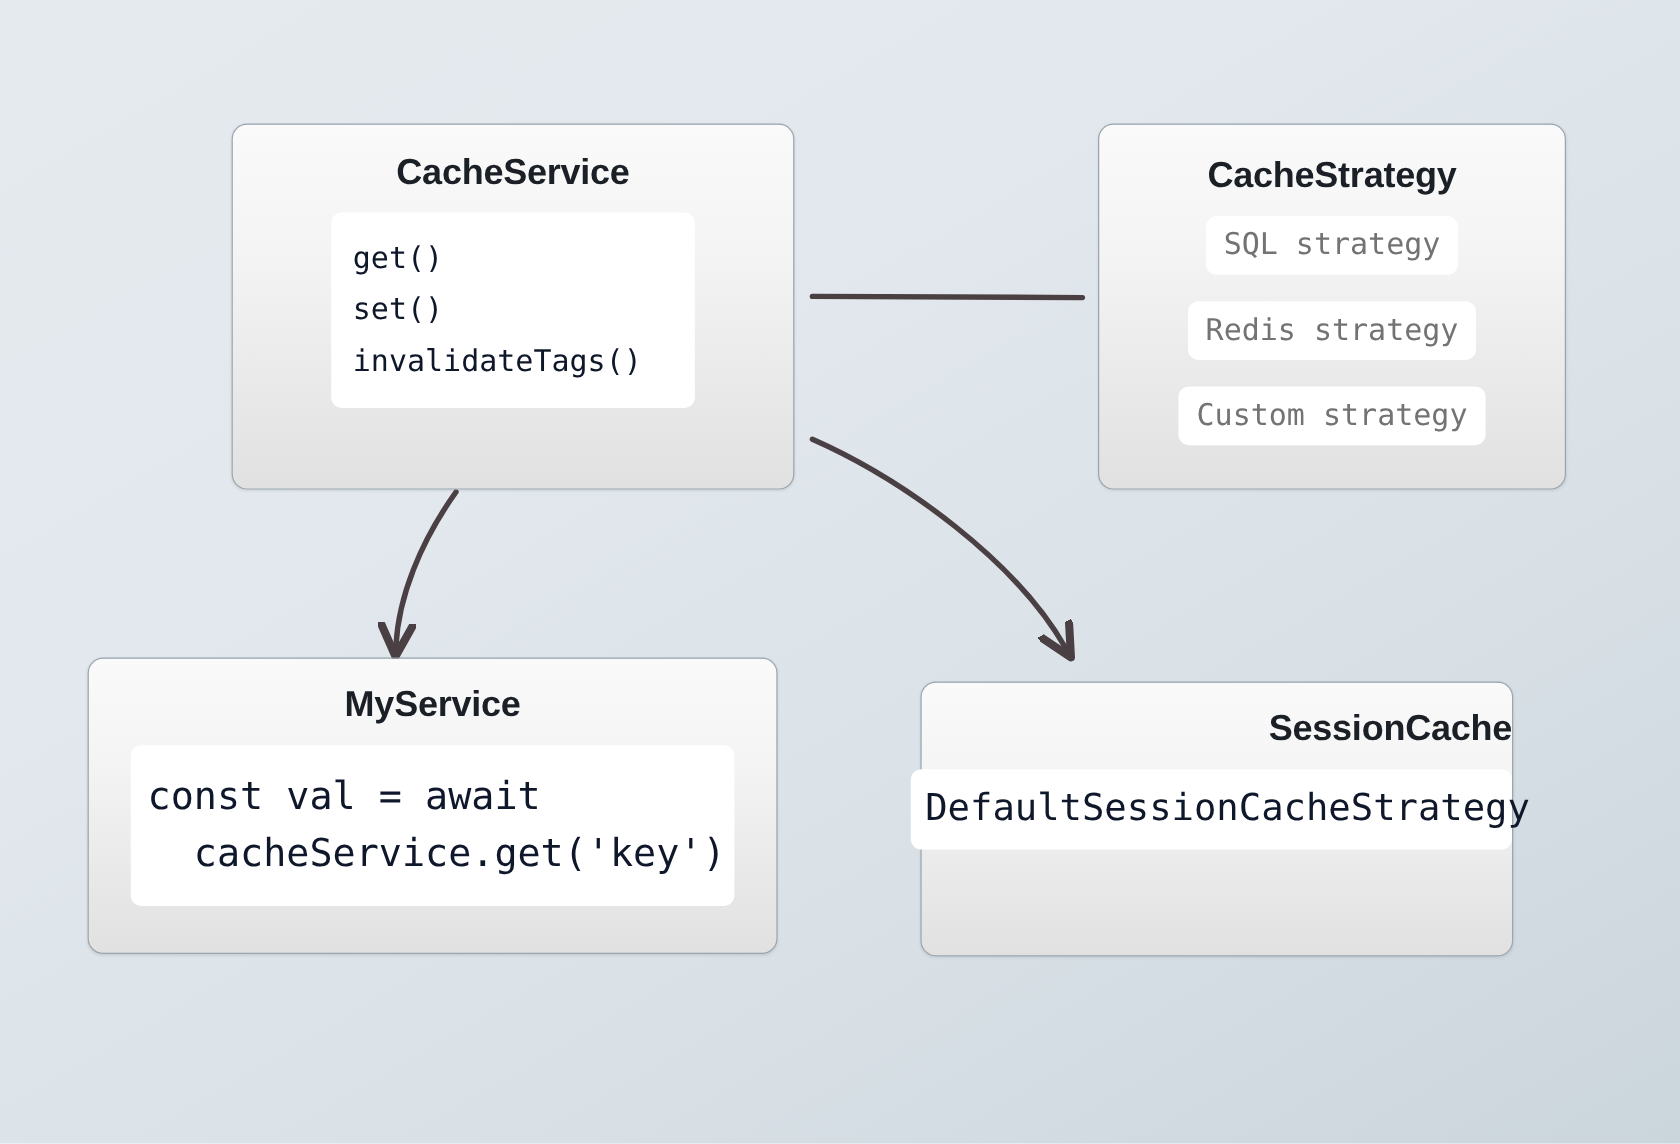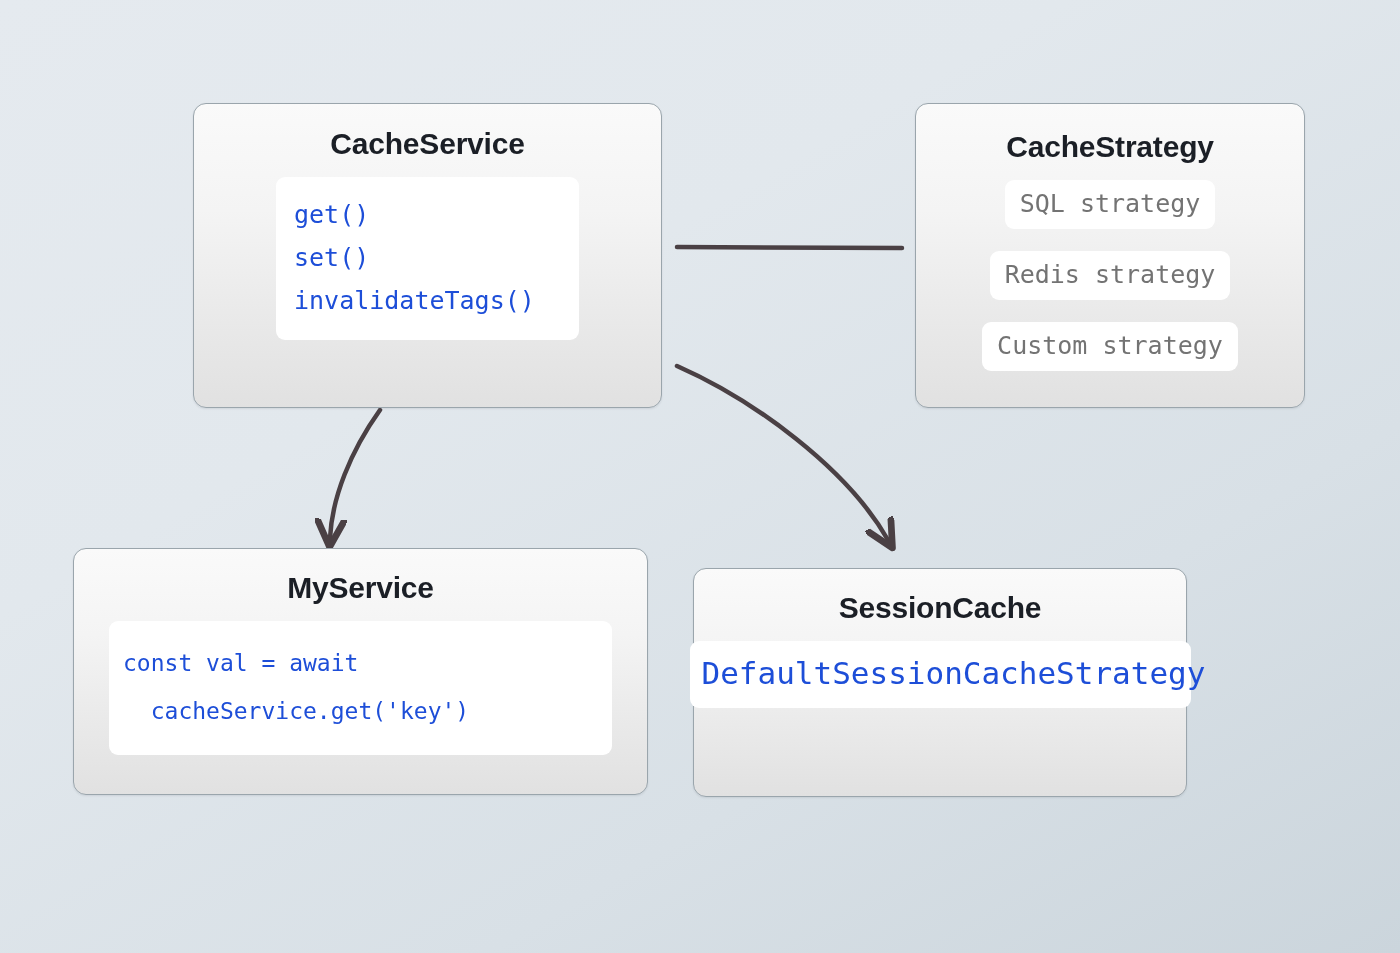--- a/index.html
+++ b/index.html
@@ -38,21 +38,21 @@
     color: #1b1f26;
     letter-spacing: -0.2px;
     text-align: center;
     white-space: nowrap;
   }
   
   .code-box {
     background: #ffffff;
     border-radius: 9px;
     font-family: "DejaVu Sans Mono", monospace;
-    color: #1d4ed8;
+    color: #0f172a;
     box-sizing: border-box;
   }
   .code-line {
     white-space: pre;
   }
   .pill {
     background: #ffffff;
     border-radius: 9px;
     font-family: "DejaVu Sans Mono", monospace;
     color: #737373;
@@ -91,27 +91,27 @@
   }
 
   #node-my-service {
     left: 61px; top: 548px; width: 575px; height: 247px;
   }
   #node-my-service .node-title { margin-top: 22px; }
   #node-my-service .code-box {
     margin-top: 16px;
     width: 503px;
     padding: 18px 16px 20px 14px;
-    font-size: 23px;
+    font-size: 32px;
     line-height: 48px;
     text-align: left;
   }
 
   #node-session-cache {
-    left: 681px; top: 568px; width: 494px; height: 229px;
+    left: 755px; top: 568px; width: 494px; height: 229px; align-items: flex-end;
   }
   #node-session-cache .node-title { margin-top: 22px; }
   #node-session-cache .code-box {
     margin-top: 16px;
     width: 501px;
     padding: 15px 12px 17px 12px;
     font-size: 31px;
     line-height: 1.12;
     text-align: left;
   }

